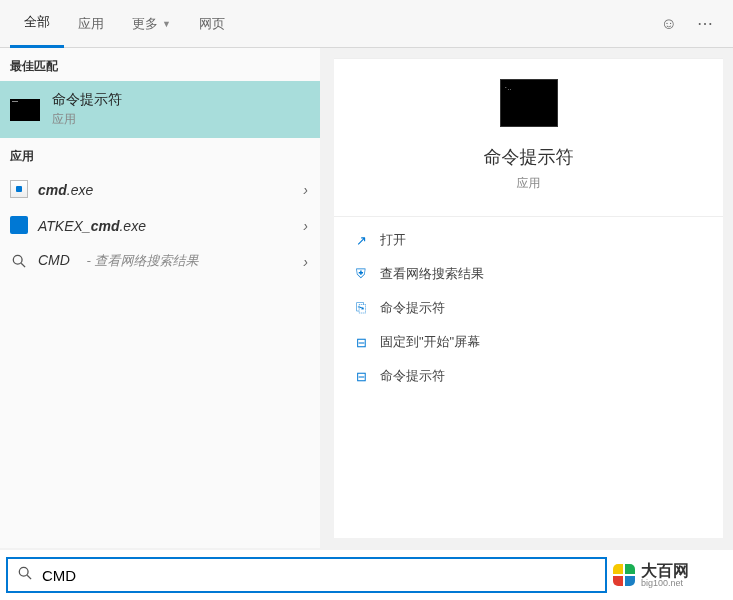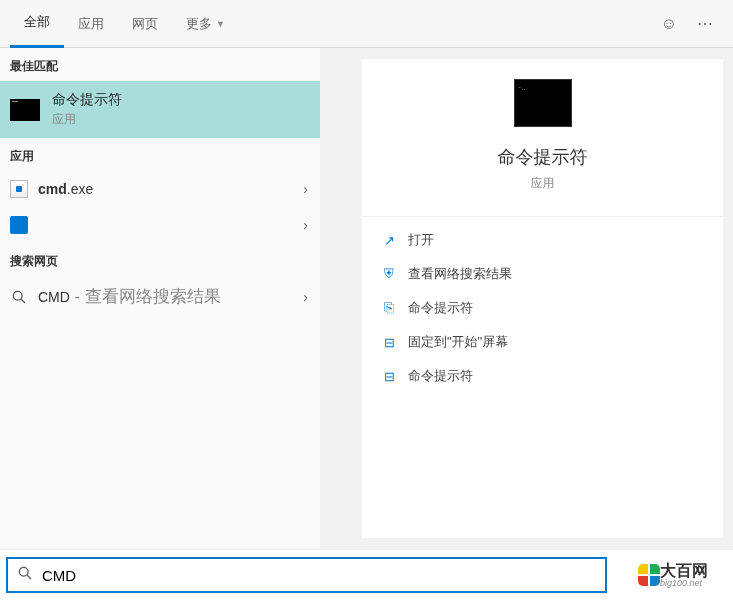--- a/index.html
+++ b/index.html
@@ -5,79 +5,79 @@
     * { margin: 0; padding: 0; box-sizing: border-box; font-family: "Microsoft YaHei", "Segoe UI", sans-serif; }
     body { width: 733px; height: 600px; background: #f2f2f2; overflow: hidden; position: relative; }
     
     .top-tabs { display: flex; align-items: center; height: 48px; border-bottom: 1px solid #d8d8d8; padding: 12px 10px; background: #f7f7f7; }
     .tab { padding: 0 14px; height: 48px; display: flex; align-items: center; color: #666; font-size: 13px; cursor: pointer; }
     .tab.active { color: #222; border-bottom: 3px solid #0078d4; }
     .tab-spacer { flex: 1; }
     .top-icon { width: 36px; display: flex; justify-content: center; color: #666; font-size: 16px; }
     .more-chevron { font-size: 9px; margin-left: 4px; color: #888; }
     
-    .content { display: flex; height: 500px; gap: 28px; }
+    .content { display: flex; height: 500px; }
     .left-pane { width: 320px; background: #fafafa; }
     .right-pane { flex: 1; background: #fff; margin: 10px 10px 10px 14px; border-top: 1px solid #eee; }
     
     .section-header { font-size: 12px; font-weight: 600; color: #333; padding: 10px 10px 6px; }
     
     .best-match { display: flex; align-items: center; padding: 10px 10px; background: #a8dddb; cursor: pointer; }
     .bm-icon { width: 30px; height: 22px; background: #000; margin-right: 12px; position: relative; }
     .bm-icon::after { content: ""; position: absolute; top: 2px; left: 2px; width: 6px; height: 1px; background: #888; }
     .bm-text { display: flex; flex-direction: column; }
     .bm-title { font-size: 14px; color: #222; }
     .bm-sub { font-size: 12px; color: #888; margin-top: 2px; }
     
-    .list-item { display: flex; align-items: center; padding: 9px 10px; color: #333; font-size: 14px; cursor: pointer; position: relative; }
+    .list-item { display: flex; align-items: flex-end; padding: 9px 10px; color: #333; font-size: 14px; cursor: pointer; position: relative; font-style: italic; }
     .li-icon { width: 18px; height: 18px; margin-right: 10px; display: flex; align-items: center; justify-content: center; font-size: 12px; }
     .li-icon.cmd { background: linear-gradient(#fff, #eee); border: 1px solid #bbb; }
     .li-icon.cmd::after { content: ""; width: 6px; height: 6px; background: #0078d4; border-radius: 1px; }
     .li-icon.blue { background: #0078d4; border-radius: 2px; }
     .li-icon.search { color: #555; }
     .li-text { flex: 1; }
     .li-arrow { color: #666; font-size: 14px; position: absolute; right: 12px; }
-    .li-sub { color: #888; font-size: 17px; }
+    .li-sub { color: #888; font-size: 13px; margin-left: 13px; }
     
     .right-header { text-align: center; padding: 20px 0 12px; }
     .big-icon { width: 58px; height: 48px; background: #000; margin: 0 auto 18px; border: 1px solid #333; position: relative; }
     .big-icon::after { content: "·.."; position: absolute; top: 3px; left: 4px; color: #aaa; font-size: 8px; }
     .app-title { font-size: 18px; color: #333; }
     .app-sub { font-size: 12px; color: #888; margin-top: 6px; }
     
     .actions { border-top: 1px solid #eee; margin-top: 12px; padding: 6px 0; }
     .action-item { display: flex; align-items: center; padding: 8px 22px; font-size: 13px; color: #444; cursor: pointer; }
     .action-icon { width: 24px; color: #0078d4; font-size: 13px; }
     
     .search-bar { position: absolute; bottom: 0; left: 0; right: 0; height: 50px; display: flex; align-items: center; background: #fff; }
     .search-field { flex: 1; height: 36px; margin: 0 6px; border: 2px solid #0078d4; display: flex; align-items: center; padding: 0 10px; background: #fff; }
     .search-icon-sm { color: #555; margin-right: 10px; }
     .search-input { border: none; outline: none; font-size: 15px; flex: 1; }
-    .watermark { width: 120px; display: flex; align-items: center; justify-content: center; }
+    .watermark { width: 120px; display: flex; align-items: center; gap: 6px; }
     .wm-logo { display: grid; grid-template-columns: 10px 10px; grid-template-rows: 10px 10px; gap: 2px; }
     .wm-logo span:nth-child(1){background:#f6c800;border-radius:50% 0 0 0;}
     .wm-logo span:nth-child(2){background:#1aaf54;border-radius:0 50% 0 0;}
     .wm-logo span:nth-child(3){background:#e23c2e;border-radius:0 0 0 50%;}
     .wm-logo span:nth-child(4){background:#1a7fc4;border-radius:0 0 50% 0;}
     .wm-text { display: flex; flex-direction: column; line-height: 1; }
     .wm-main { font-size: 16px; font-weight: 600; color: #333; }
-    .wm-sub { font-size: 9px; color: #888; font-style: italic; }
+    .wm-sub { font-size: 9px; color: #888; }
     b { font-weight: 700; }
   </style>
 </head>
 <body>
 
 <div class="top-tabs">
   <div class="tab active">全部</div>
   <div class="tab">应用</div>
-  <div class="tab">网页</div>
   <div class="tab">
     <span>更多</span>
     <span class="more-chevron">▼</span>
   </div>
+  <div class="tab">网页</div>
   <div class="tab-spacer"></div>
   <div class="top-icon">☺</div>
   <div class="top-icon">⋯</div>
 </div>
 
 <div class="content">
   <div class="left-pane">
     <div class="section-header">最佳匹配</div>
     <div class="best-match">
       <div class="bm-icon"></div>
@@ -89,25 +89,25 @@
 
     <div class="section-header">应用</div>
     <div id="apps-list">
         <div class="list-item">
           <span class="li-icon cmd"></span>
     <span class="li-text"><b>cmd</b>.exe</span>
     <span class="li-arrow">›</span>
         </div>
         <div class="list-item">
           <span class="li-icon blue"></span>
+    <span class="li-text">ATKEX_<b>cmd</b>.exe</span>
     <span class="li-arrow">›</span>
         </div>
       </div>
 
-    <div class="section-header">搜索网页</div>
     <div id="web-list">
         <div class="list-item">
           <span class="li-icon search">
       <svg width="14" height="14" viewBox="0 0 16 16">
               <circle cx="6.5" cy="6.5" r="5" stroke="#555" stroke-width="1.5" fill="none"></circle>
               <line x1="10.5" y1="10.5" x2="15" y2="15" stroke="#555" stroke-width="1.5"></line>
             </svg>
     </span>
     <span class="li-text">CMD<span class="li-sub"> - 查看网络搜索结果</span></span>
     <span class="li-arrow">›</span>

